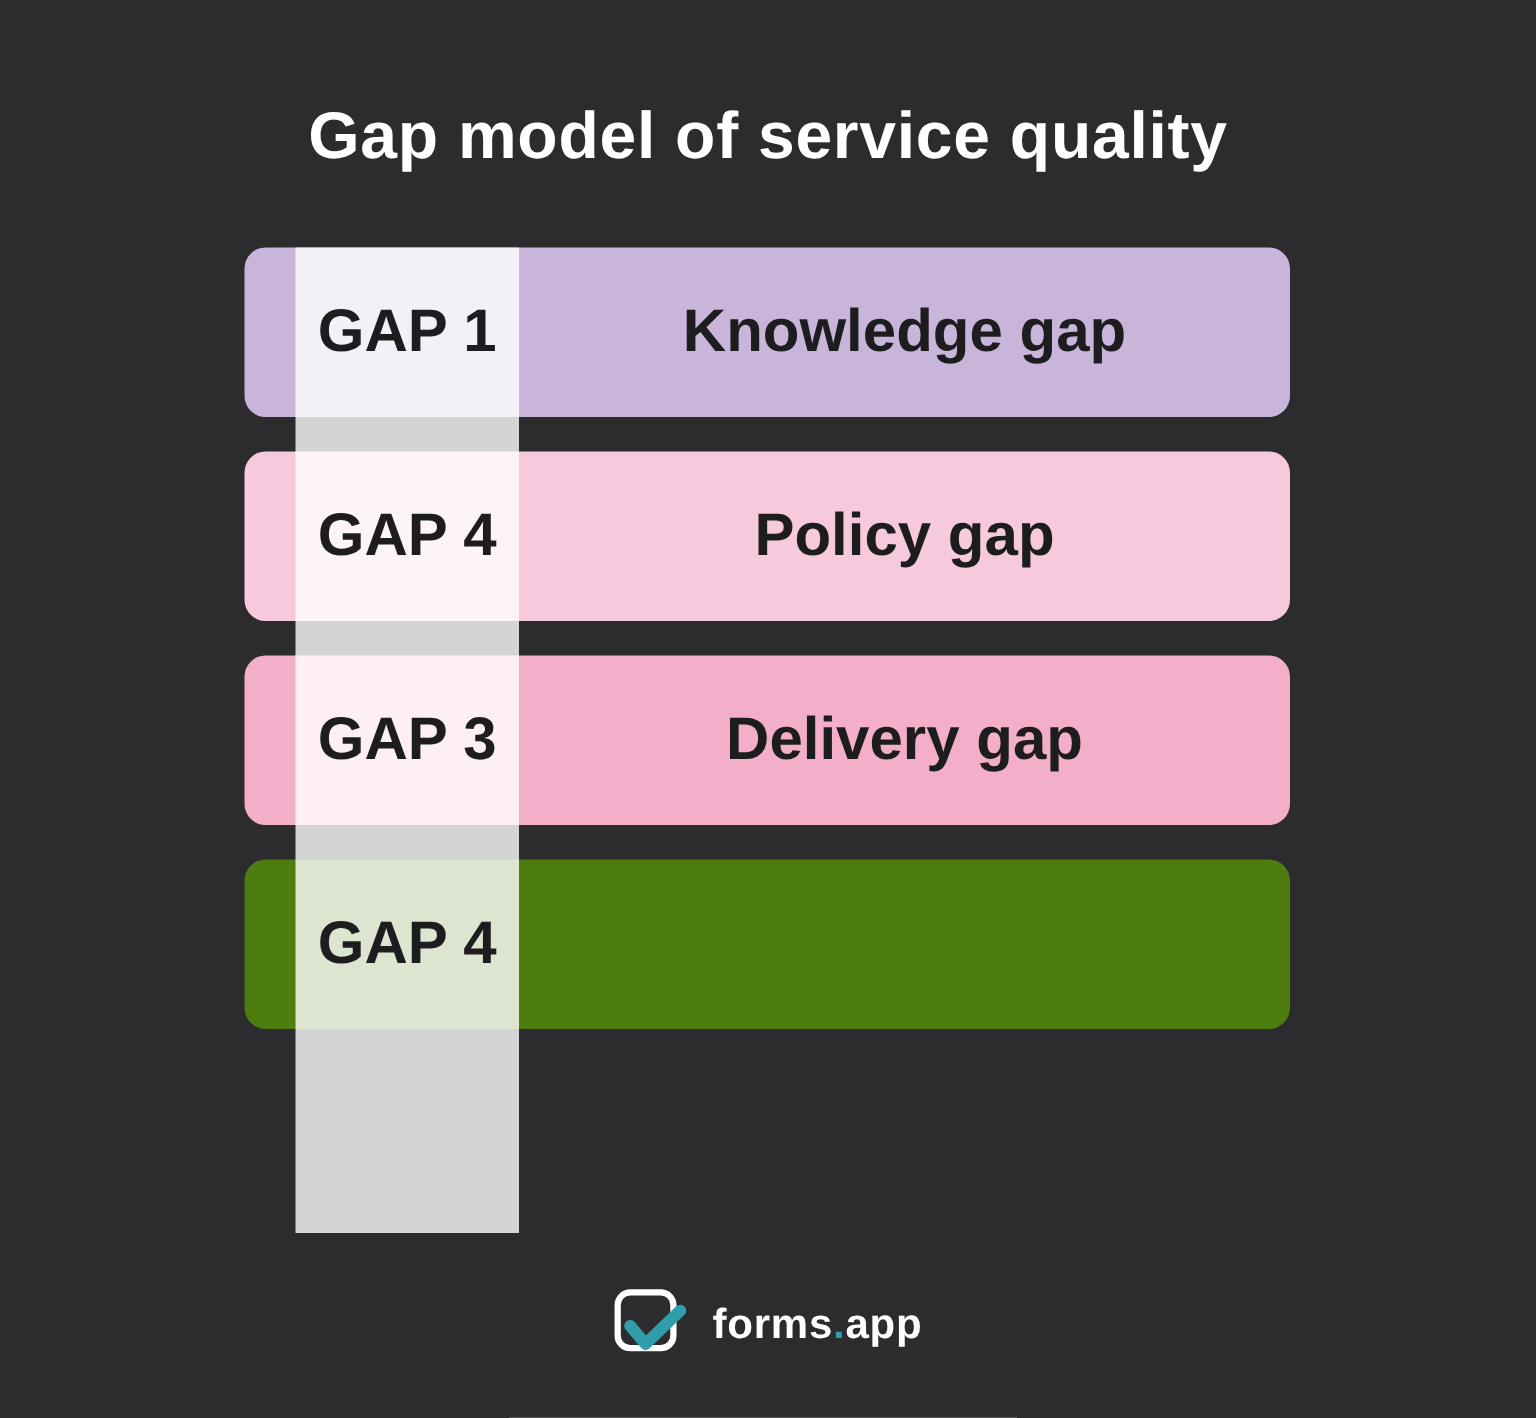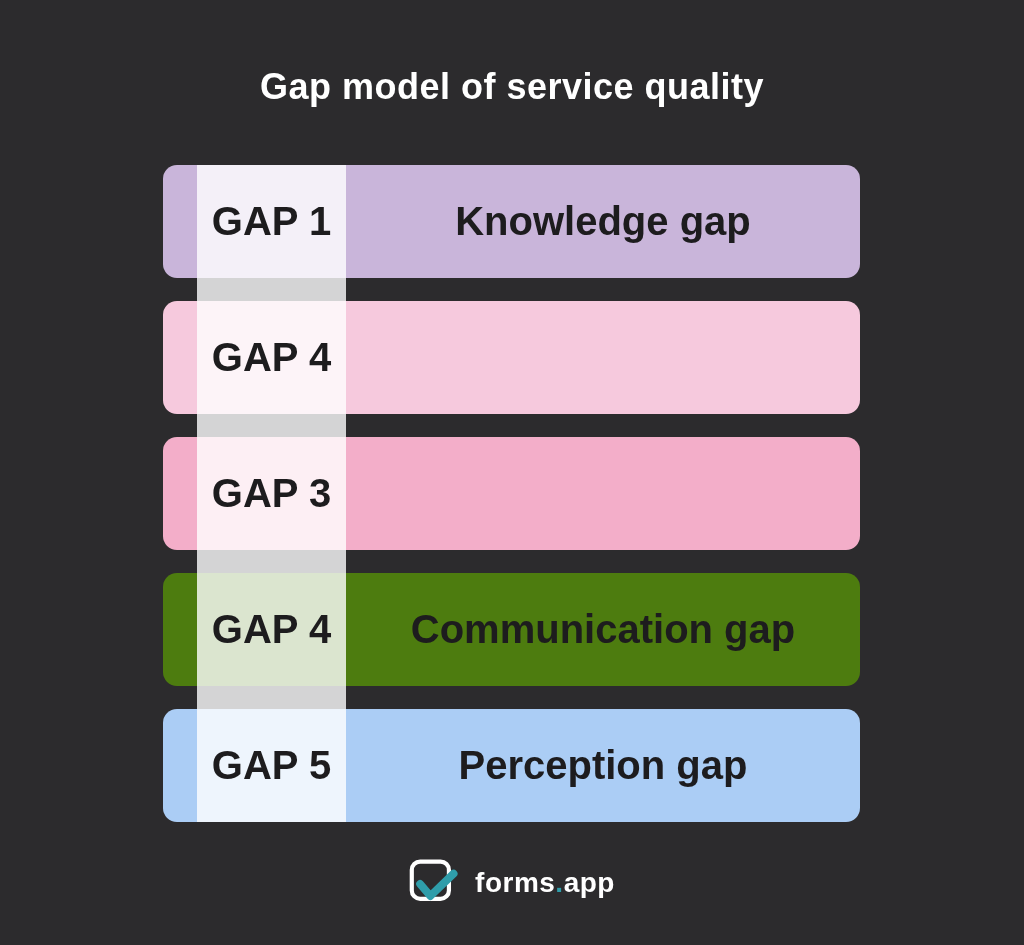--- a/index.html
+++ b/index.html
@@ -6,21 +6,21 @@
   .canvas{
     position:relative;
     width:1024px;height:945px;
     background:var(--bg,#2c2b2d);
     font-family:"Liberation Sans","DejaVu Sans",sans-serif;
     overflow:hidden;
   }
   .title{
     position:absolute;top:66px;left:0;right:0;
     margin:0;text-align:center;
-    color:#ffffff;font-size:36px;font-weight:700;
+    color:#ffffff;font-size:44px;font-weight:700;
     letter-spacing:0.5px;
   }
   .rows{
     position:absolute;left:163px;top:165px;width:697px;height:657px;
   }
   .row{
     position:relative;height:113px;margin-bottom:23px;border-radius:14px;
   }
   .row:last-child{margin-bottom:0;}
   .strip{
@@ -61,35 +61,32 @@
 
   <div class="rows">
 
   <div class="row" style="background: rgb(201, 181, 218);">
     <div class="gap-label">GAP 1</div>
     <div class="row-label">Knowledge gap</div>
   </div>
 
   <div class="row" style="background: rgb(246, 201, 221);">
     <div class="gap-label">GAP 4</div>
+    <div class="row-label">Policy gap</div>
   </div>
 
   <div class="row" style="background: rgb(243, 174, 201);">
     <div class="gap-label">GAP 3</div>
+    <div class="row-label">Delivery gap</div>
   </div>
 
   <div class="row" style="background: #4d7c0f;">
     <div class="gap-label">GAP 4</div>
-    <div class="row-label">Communication gap</div>
   </div>
 
-  <div class="row" style="background: rgb(171, 205, 245);">
-    <div class="gap-label">GAP 5</div>
-    <div class="row-label">Perception gap</div>
-  </div>
 <div class="strip"></div>
   </div>
 
   <div class="footer">
     <span class="logo-icon">
       <svg width="52" height="50" viewBox="0 0 56 52" aria-hidden="true">
         <rect x="3" y="3" width="40" height="40" rx="9" fill="none" stroke="#ffffff" stroke-width="4.5"></rect>
         <path d="M12 27 L23 40 L48 16" fill="none" stroke="#2f9daa" stroke-width="8.5" stroke-linecap="round" stroke-linejoin="round"></path>
       </svg>
     </span>

